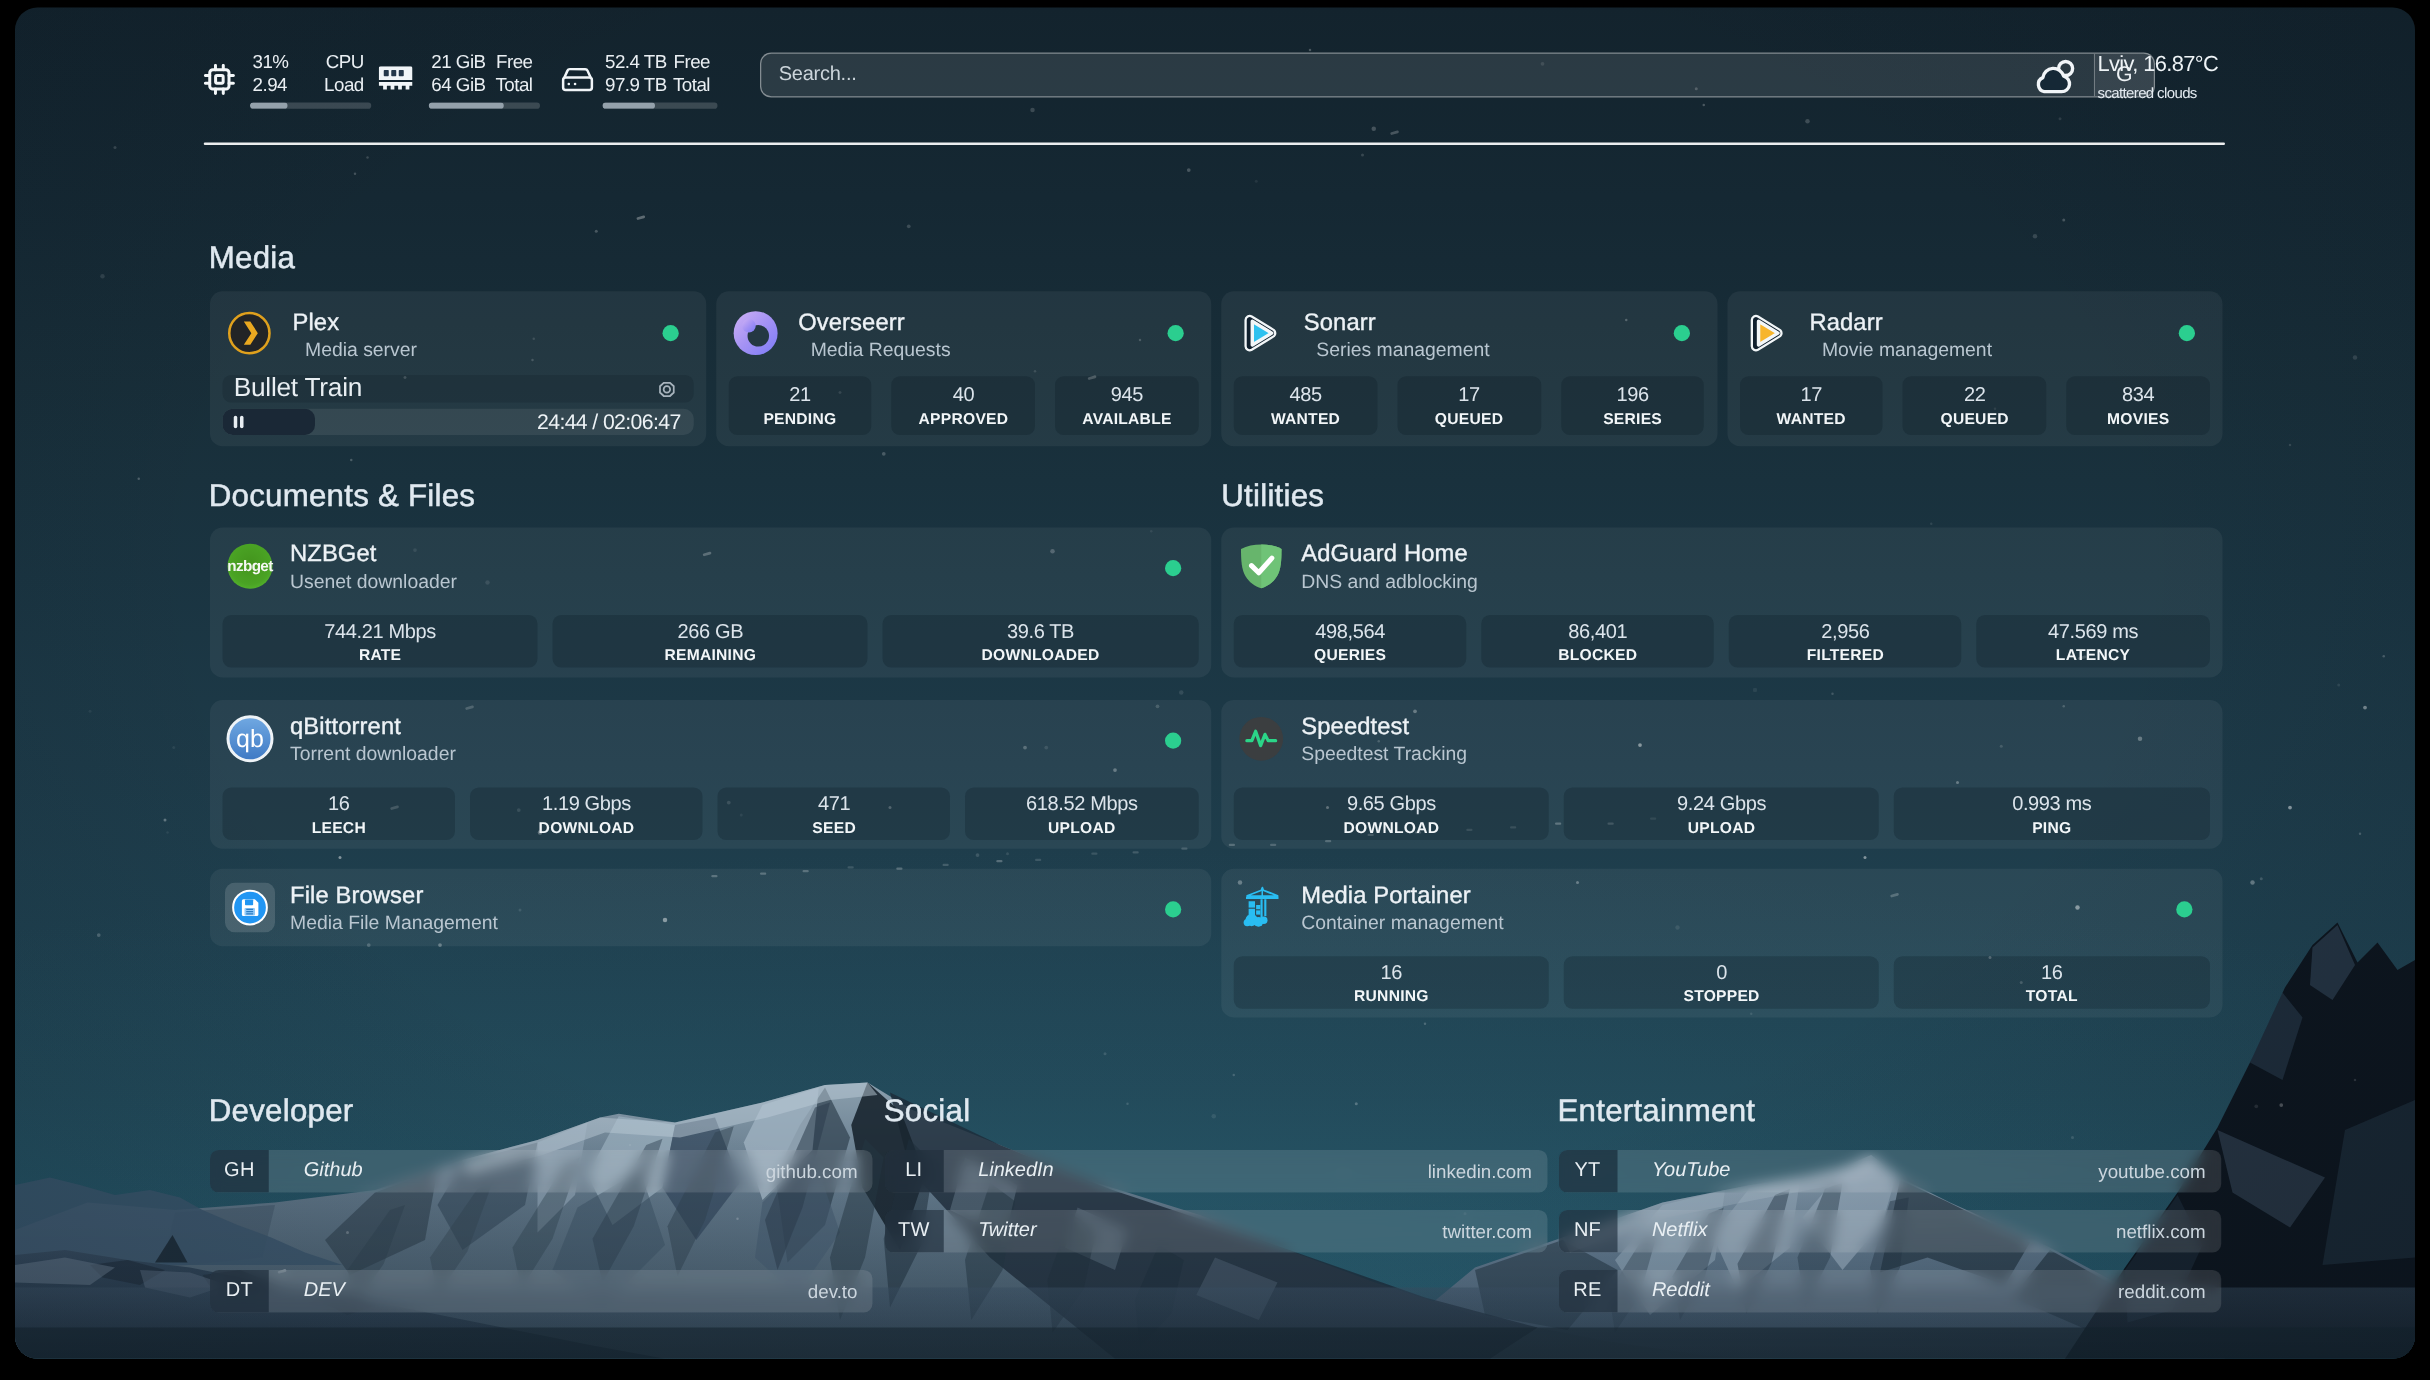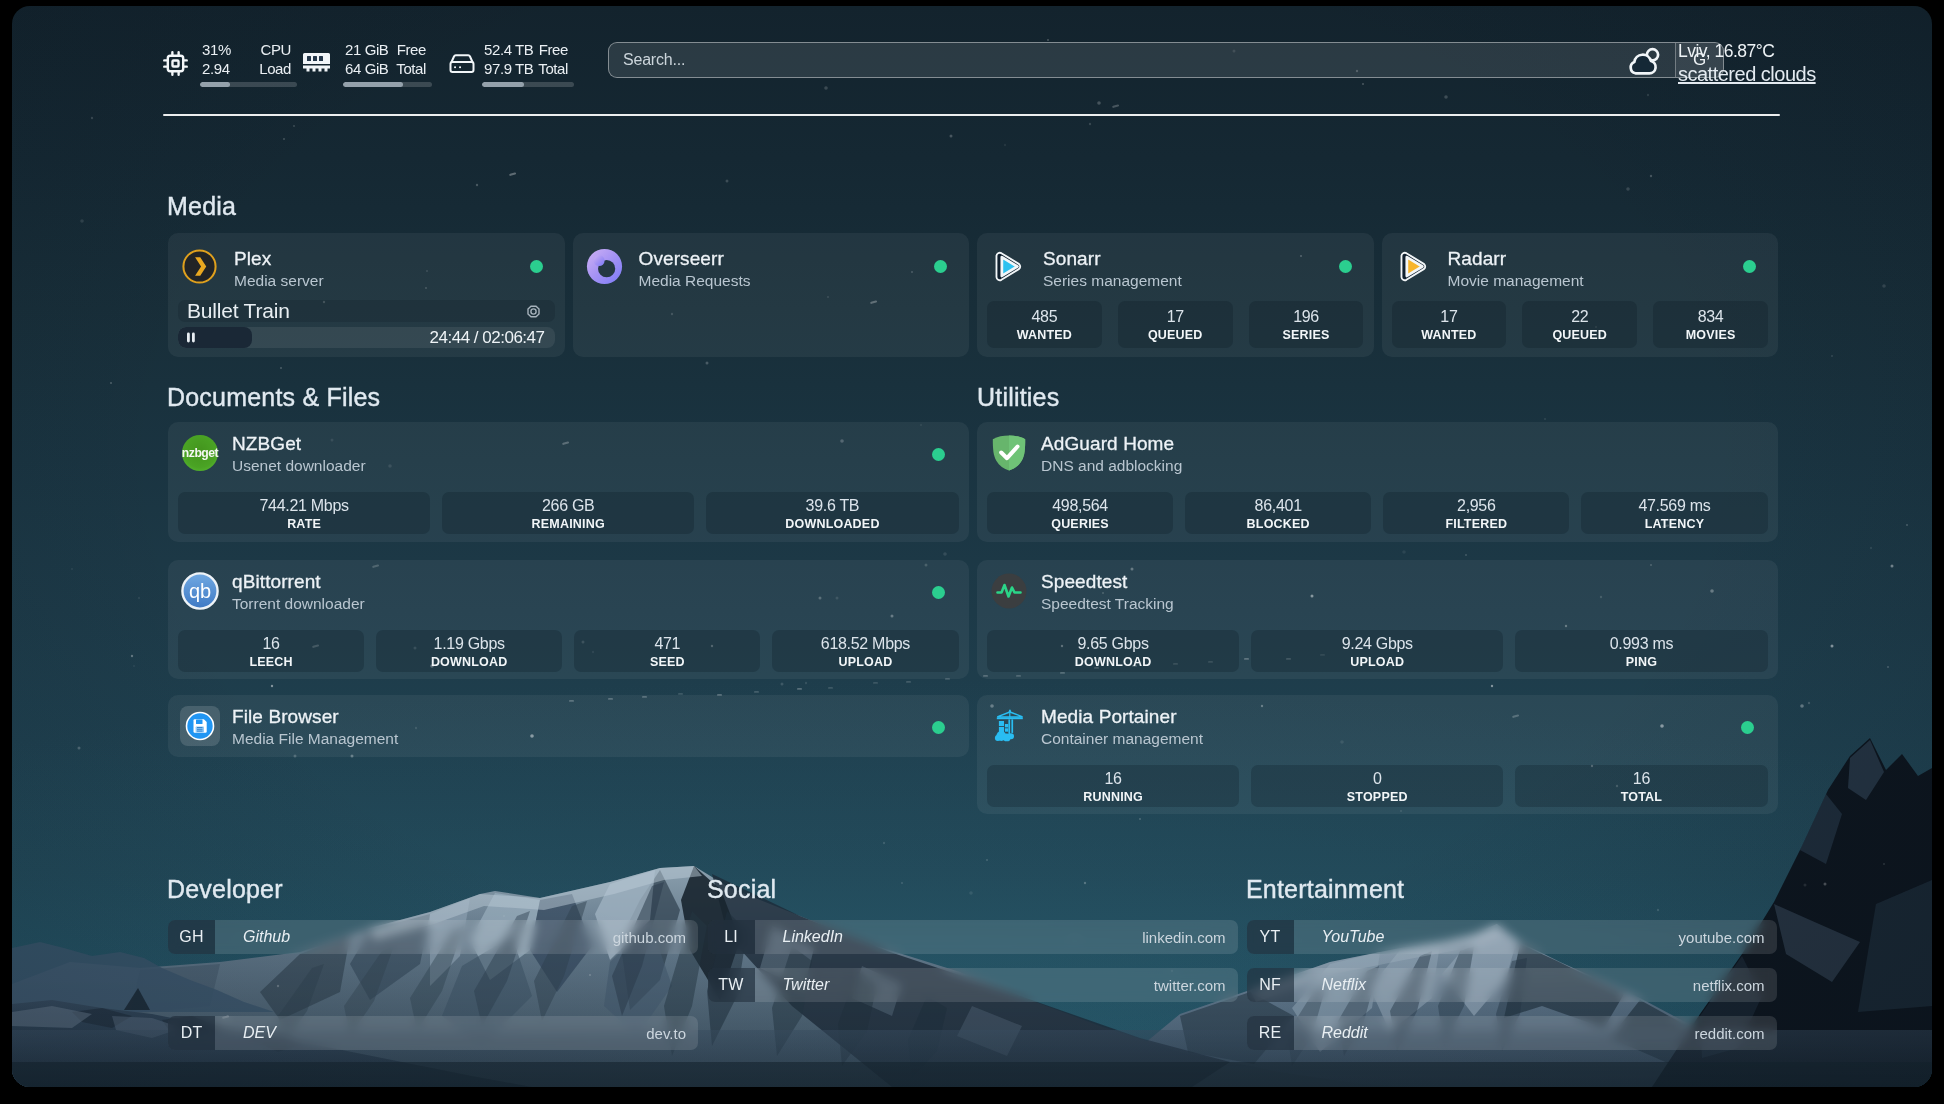--- a/index.html
+++ b/index.html
@@ -14,21 +14,21 @@
 .res .bar { margin-top:4px; height:4.5px; border-radius:2.5px; background:rgba(255,255,255,0.17); overflow:hidden; }
 .res .fill { height:100%; border-radius:2.5px; background:#94a1ab; }
 .hr { position:absolute; left:151px; top:108px; width:1617px; height:2px; background:rgba(255,255,255,0.92); border-radius:1px; }
 h2 { position:absolute; font-size:25px; line-height:28px; font-weight:400; color:#e0e9f0; letter-spacing:0.2px; -webkit-text-stroke:0.4px #e0e9f0; }
 .card { position:absolute; background:rgba(255,255,255,0.055); border-radius:10px; }
 .cicon { position:absolute; left:12px; top:11px; width:40px; height:40px; }
 .mcard .cicon { left:13px; top:15px; width:37px; height:37px; }
 .ctitle { position:absolute; left:64px; top:10px; font-size:19px; line-height:24px; font-weight:400; color:#edf2f6; letter-spacing:0.1px; -webkit-text-stroke:0.3px #edf2f6; }
 .mcard .ctitle { left:66px; top:14px; }
 .csub { position:absolute; left:64px; top:33px; font-size:15.5px; line-height:21px; color:#b9c6d0; }
-.mcard .csub { left:66px; top:37px; }
+.mcard .csub { left:76px; top:37px; }
 .dot { position:absolute; width:13px; height:13px; border-radius:50%; background:#2bce8f; top:26px; right:24px; }
 .mcard .dot { top:27px; right:22px; }
 .stats { position:absolute; left:10px; right:10px; top:70px; height:42px; display:flex; gap:12px; }
 .mcard .stats { top:68px; height:47px; gap:16px; }
 .statbox { flex:1; background:rgba(5,16,26,0.22); border-radius:7px; text-align:center; padding-top:3px; }
 .mcard .statbox { padding-top:5px; }
 .num { font-size:16px; line-height:21px; color:#dce4eb; letter-spacing:-0.3px; }
 .lbl { font-size:12.5px; line-height:17px; font-weight:bold; color:#f2f6f8; letter-spacing:0.2px; }
 .bmrow { position:absolute; height:34px; width:530px; border-radius:7px; background:rgba(255,255,255,0.12); overflow:hidden; display:flex; align-items:center; backdrop-filter:blur(5px); }
 .bmabbr { width:47px; align-self:stretch; flex:none; background:rgba(13,27,41,0.55); display:flex; align-items:center; justify-content:center; font-size:16px; color:#e9eff3; letter-spacing:0.2px; }
@@ -36,21 +36,21 @@
 .bmurl { margin-left:auto; margin-right:12px; font-size:15px; color:#ccd6de; }
 .npbox { position:absolute; left:10px; right:10px; top:67px; height:22px; background:rgba(5,16,26,0.16); border-radius:7px; }
 .nptitle { position:absolute; left:9px; top:0; font-size:21px; line-height:22px; color:#e8eef2; letter-spacing:-0.2px; }
 .progress { position:absolute; left:10px; right:10px; top:94px; height:21px; background:rgba(255,255,255,0.075); border-radius:8px; overflow:hidden; }
 .pfill { position:absolute; left:0; top:0; bottom:0; width:19.7%; background:#1a2836; border-radius:8px; }
 .ptime { position:absolute; right:10px; top:3px; font-size:17px; line-height:16px; color:#eef3f6; letter-spacing:-0.5px; }
 .search { position:absolute; left:596px; top:36px; width:1116px; height:36px; border:1.5px solid rgba(255,255,255,0.42); border-radius:9px; background:rgba(255,255,255,0.1); }
 .search .ph { position:absolute; left:14px; top:0; line-height:33px; font-size:16px; color:#ccd5db; letter-spacing:-0.2px; }
 .search .gseg { position:absolute; right:0; top:0; bottom:0; width:48px; border-left:1.5px solid rgba(255,255,255,0.3); background:rgba(255,255,255,0.06); border-radius:0 8px 8px 0; text-align:center; line-height:33px; font-size:17px; color:#eef2f5; }
 .wtxt { position:absolute; left:1666px; top:34px; color:#eef3f6; font-size:17.5px; line-height:23px; letter-spacing:-0.5px; }
-.wtxt .l2 { font-size:20px; color:#e3eaf0;text-decoration:underline; }
+.wtxt .l2 { font-size:12px; color:#e3eaf0; }
 </style>
 </head>
 <body>
 <div id="screen">
   <svg id="bgmts" width="1920" height="1081" viewBox="0 0 1920 1081">
     <defs>
       <linearGradient id="snowmain" x1="0" y1="856" x2="0" y2="1081" gradientUnits="userSpaceOnUse">
         <stop offset="0" stop-color="#8da1af"></stop>
           <stop offset="0.35" stop-color="#62788a"></stop>
           <stop offset="0.75" stop-color="#485d6d"></stop>
@@ -387,20 +387,34 @@
             <stop offset="1" stop-color="#7b7bf8"></stop>
       </linearGradient>
         </defs>
       <circle cx="20" cy="20" r="19" fill="url(#ovsg)"></circle>
       <circle cx="22.3" cy="22.3" r="9.3" fill="#243843"></circle>
       <circle cx="14.2" cy="13.6" r="5.9" fill="url(#ovsg)"></circle>
     </svg>
     <div class="ctitle">Overseerr</div>
       <div class="csub">Media Requests</div>
       <div class="dot"></div>
+    <div class="stats">
+      <div class="statbox">
+          <div class="num">21</div>
+          <div class="lbl">PENDING</div>
+        </div>
+      <div class="statbox">
+          <div class="num">40</div>
+          <div class="lbl">APPROVED</div>
+        </div>
+      <div class="statbox">
+          <div class="num">945</div>
+          <div class="lbl">AVAILABLE</div>
+        </div>
+    </div>
   </div>
   <div class="card mcard" style="left:965px;top:227px;width:396.5px;height:124px">
     <svg class="cicon" viewBox="0 0 40 40">
       <path d="M12.3 5.6 L31.5 17.4 a3.5 3.5 0 0 1 0 5.2 L12.3 34.4 a3.6 3.6 0 0 1 -5.3 -3.1 V8.7 a3.6 3.6 0 0 1 5.3 -3.1 Z" fill="#10202e" stroke="#f2f6f8" stroke-width="2" stroke-linejoin="round"></path>
       <path d="M12.8 9.8 L29.6 20 L12.8 30.2 Z" fill="#2ec1ef" stroke="#f2f6f8" stroke-width="3" stroke-linejoin="round"></path>
     </svg>
     <div class="ctitle">Sonarr</div>
       <div class="csub">Series management</div>
       <div class="dot"></div>
     <div class="stats">

